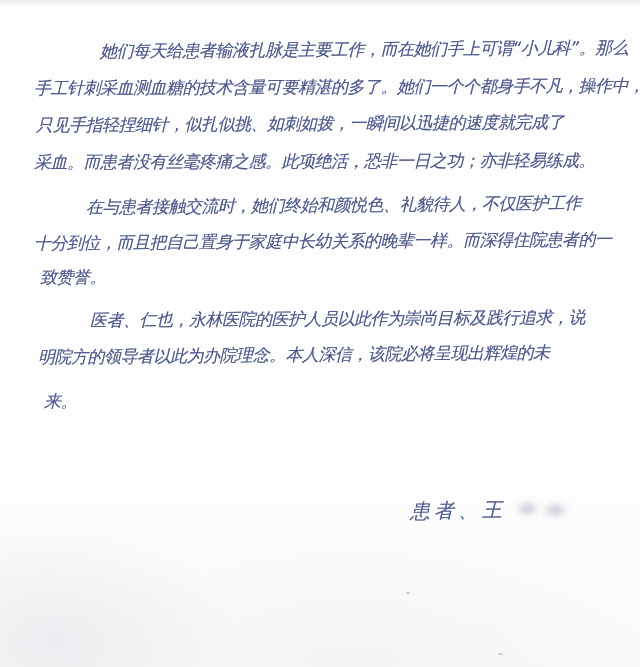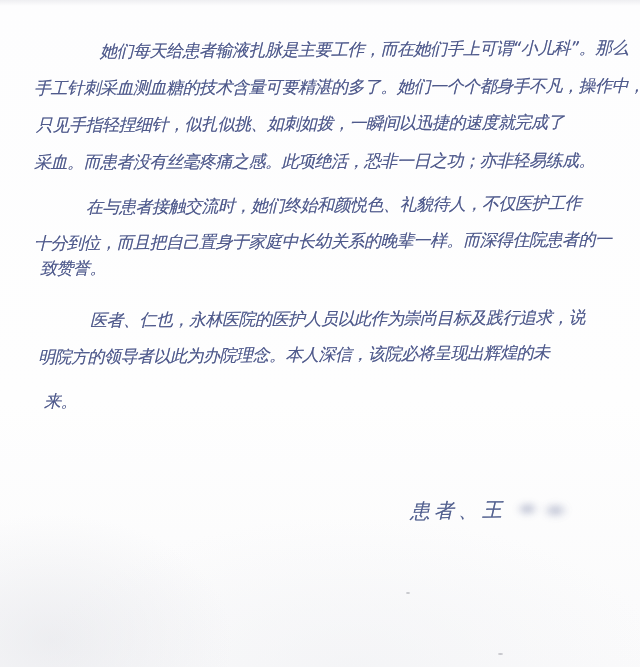--- a/index.html
+++ b/index.html
@@ -40,21 +40,21 @@
     text-shadow: 0 0 0.6px rgba(79,90,140,0.55);
     transform-origin: left center;
     font-style: italic; 
   }
   .l0 { left: 100px; top: 40px;  transform: rotate(-0.4deg); }
   .l1 { left: 34px;  top: 77px;  transform: rotate(-0.25deg); }
   .l2 { left: 36px;  top: 114px; transform: rotate(-0.35deg); }
   .l3 { left: 34px;  top: 151px; transform: rotate(-0.2deg); }
   .l4 { left: 86px;  top: 196px; transform: rotate(-0.5deg); }
   .l5 { left: 34px;  top: 232px; transform: rotate(-0.4deg); }
-  .l6 { left: 40px;  top: 257px; transform: rotate(-0.2deg); }
+  .l6 { left: 40px;  top: 266px; transform: rotate(-0.2deg); }
   .l7 { left: 90px;  top: 309px; transform: rotate(-0.35deg); }
   .l8 { left: 38px;  top: 346px; transform: rotate(-0.55deg); }
   .l9 { left: 44px;  top: 390px; transform: rotate(-0.3deg); }
 
   .signature-row {
     position: absolute;
     left: 410px;
     top: 498px;
     display: flex;
     align-items: center;

